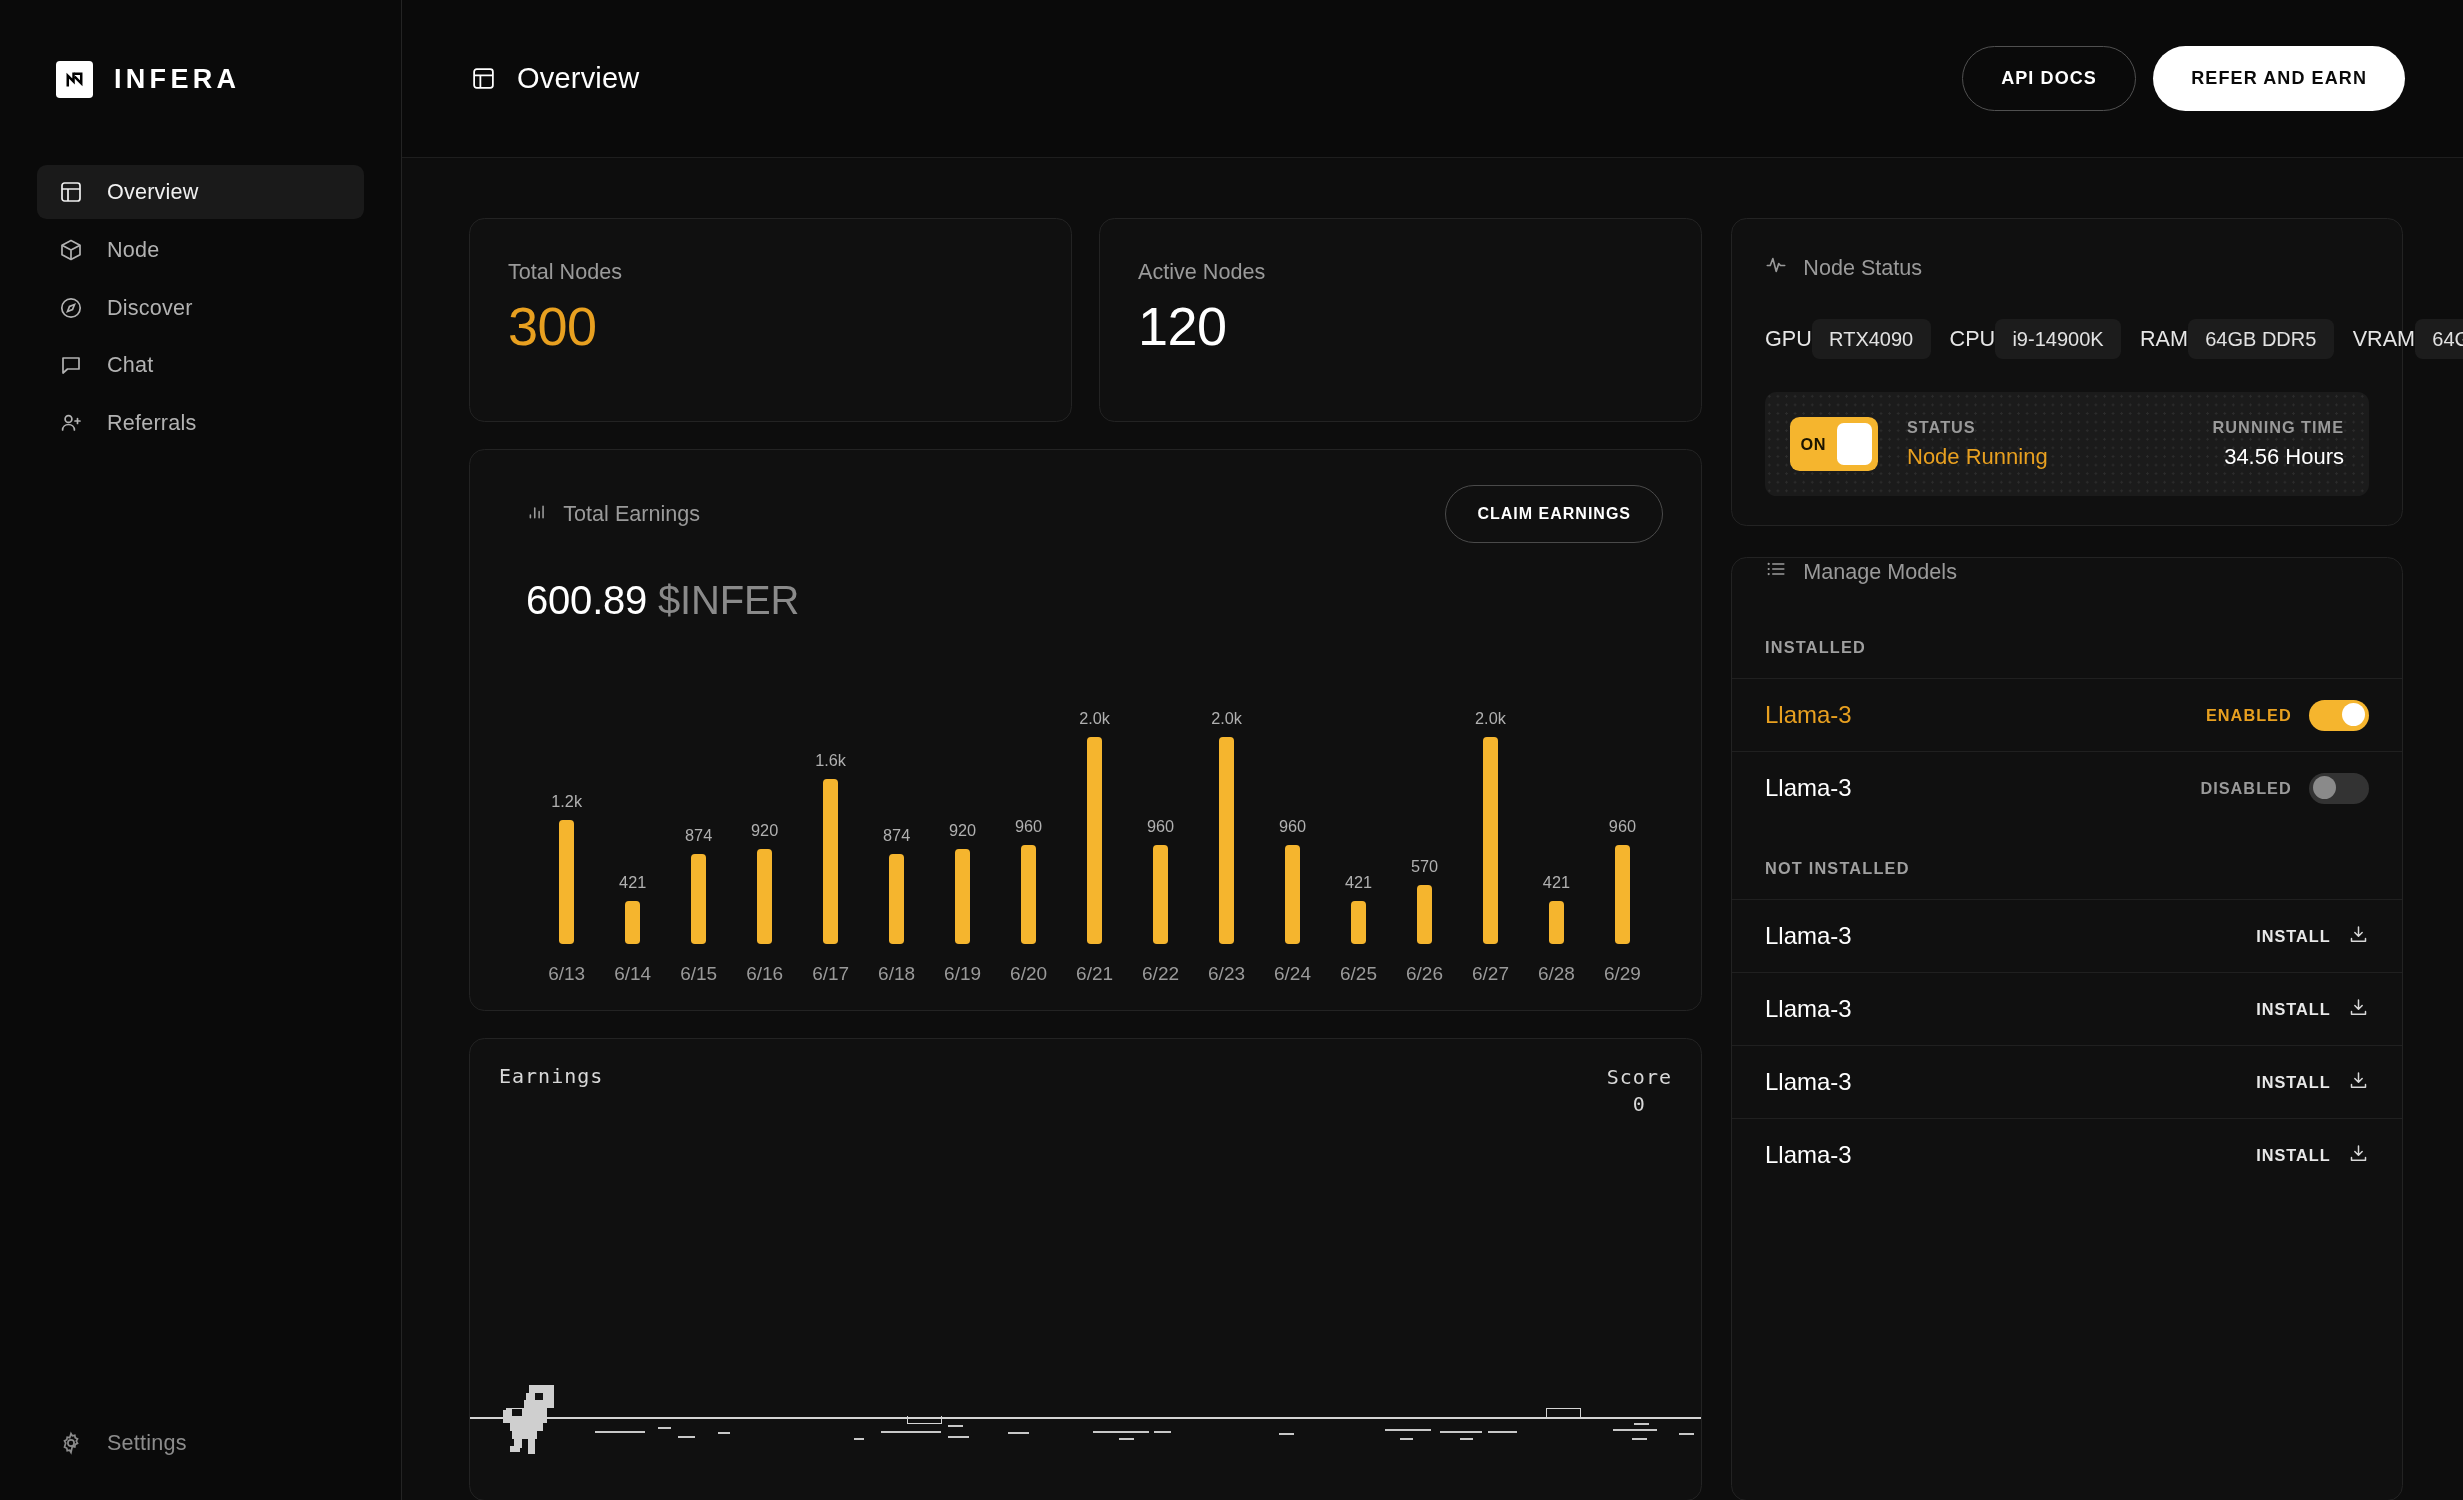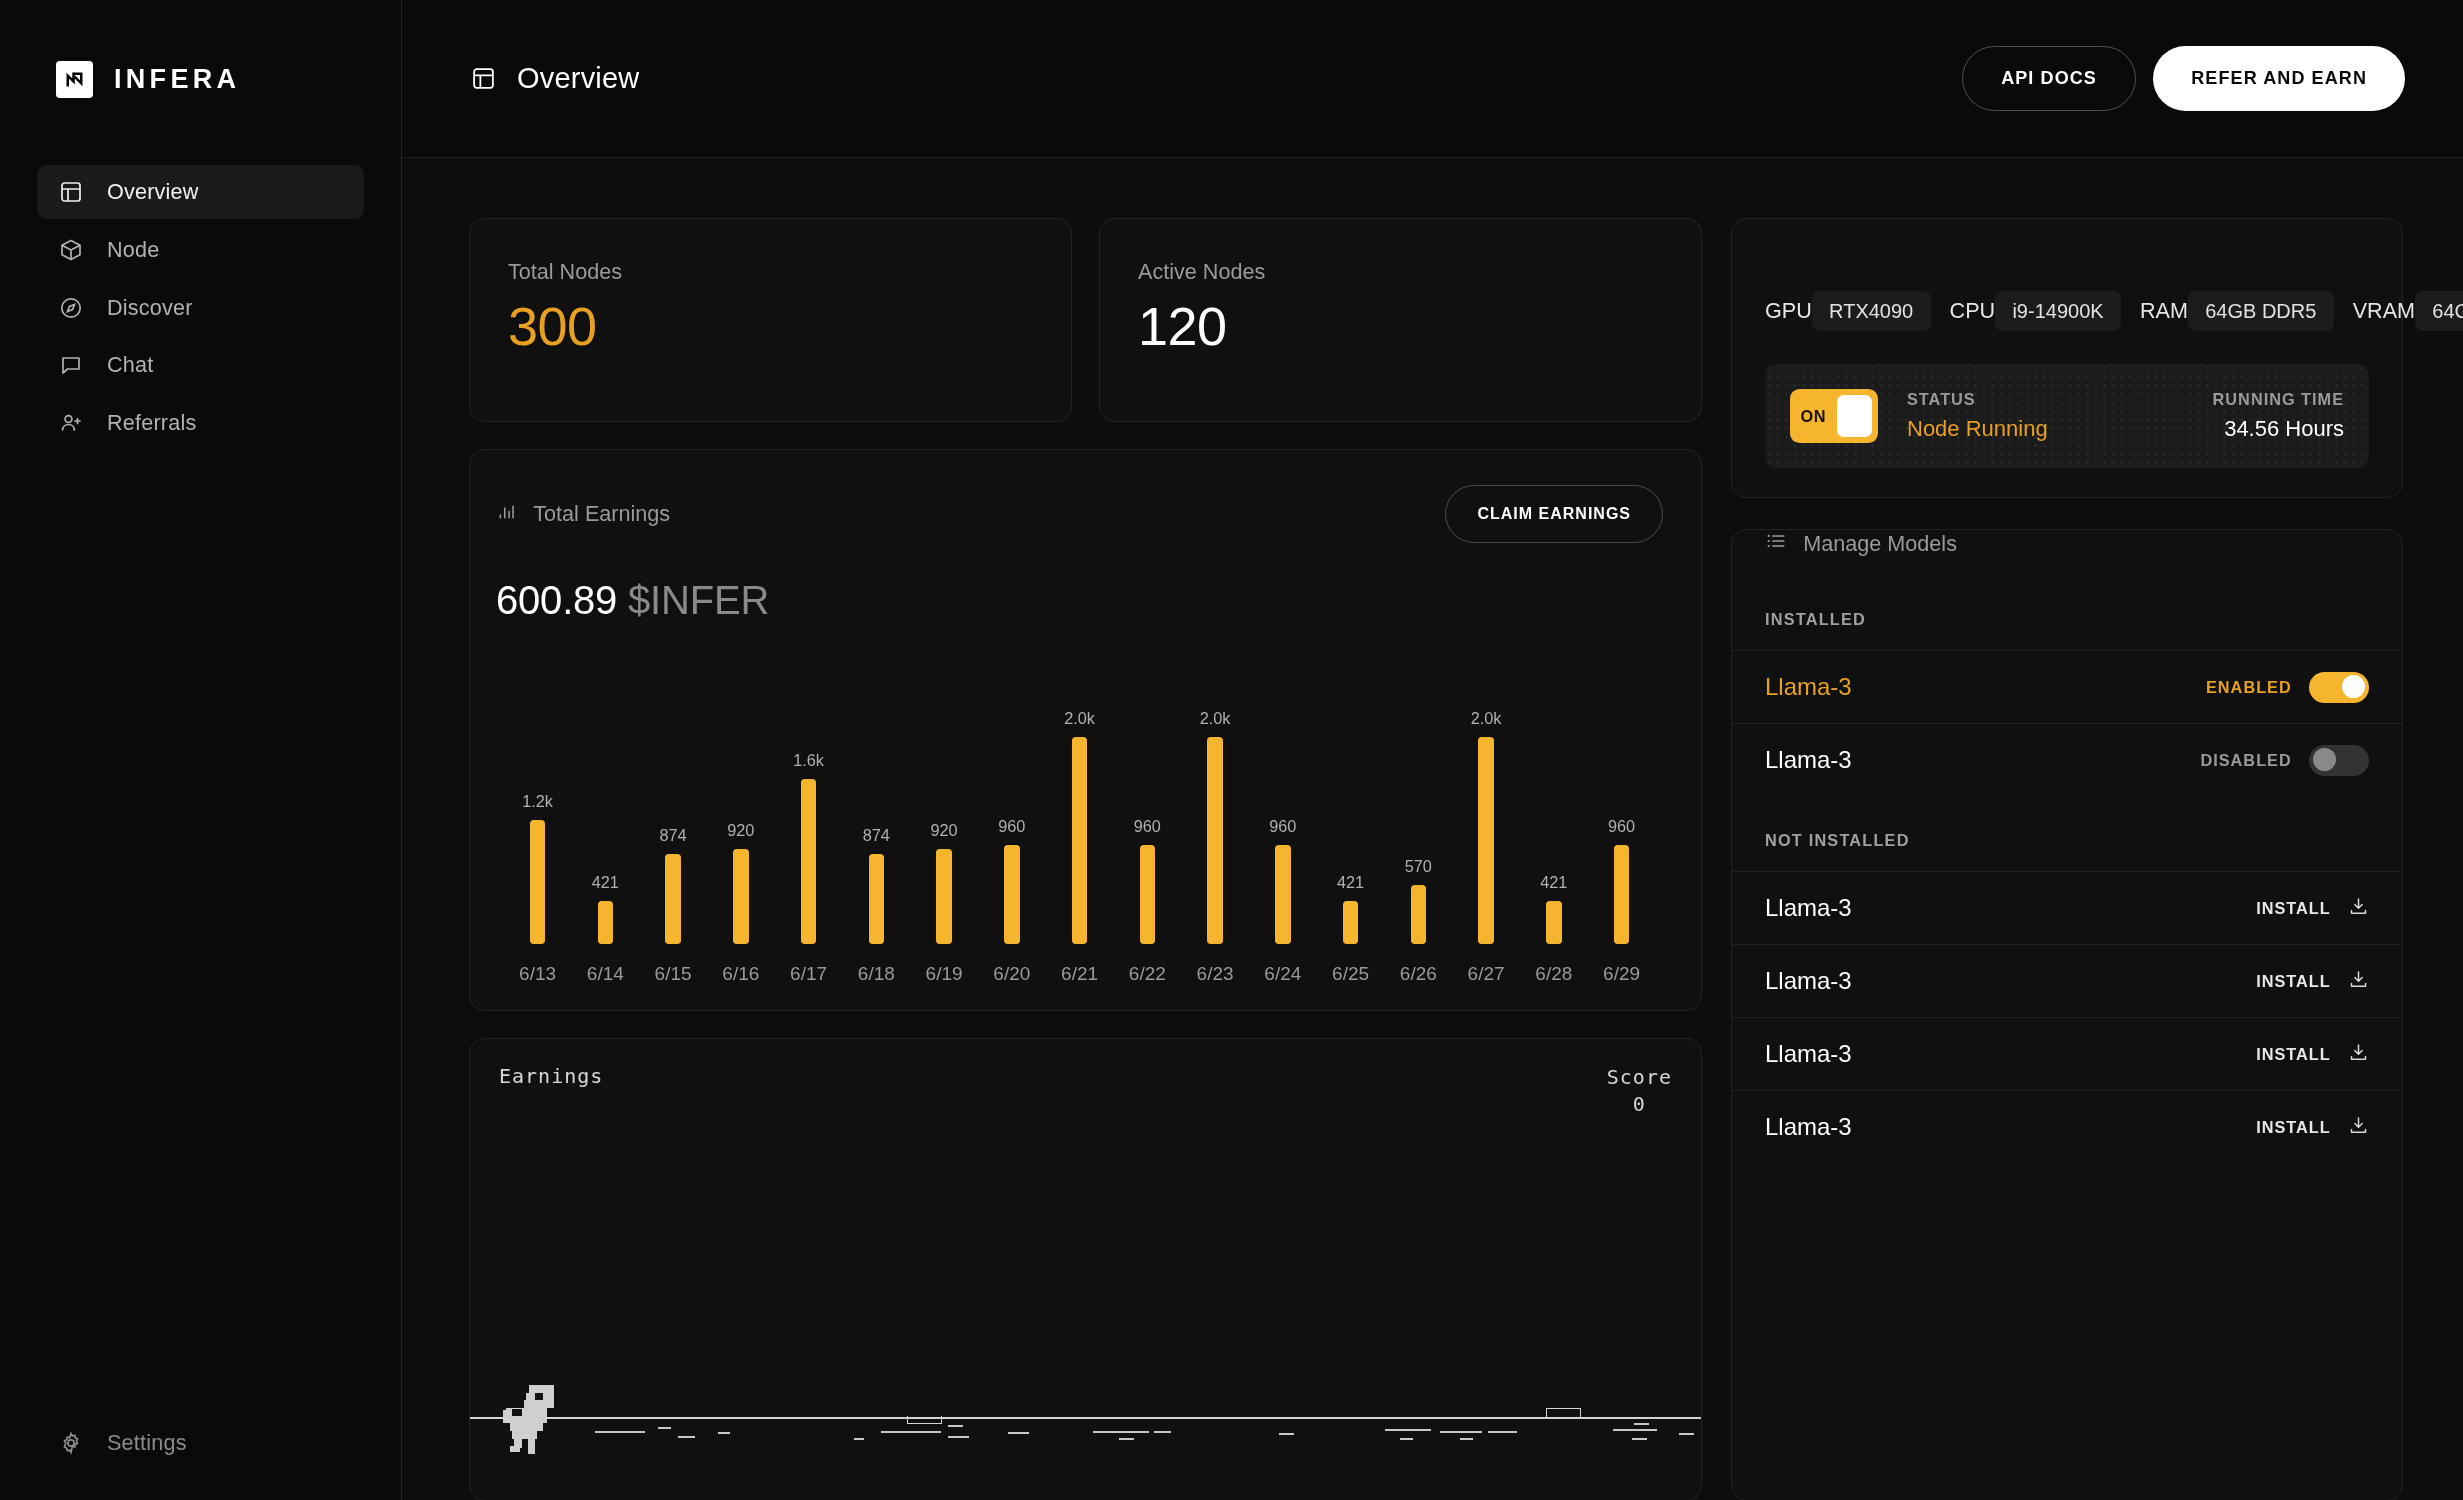--- a/index.html
+++ b/index.html
@@ -213,21 +213,21 @@
     font-weight: 500;
     letter-spacing: -0.5px;
     line-height: 1.05;
   }
   .stat-value.accent { color: #e8a020; }
   .stat-value.plain  { color: #ffffff; }
 
   
   .earnings-card {
     flex: 0 0 auto;
-    padding: 35px 38px 25px 26px;
+    padding: 35px 38px 25px 56px;
     display: flex;
     flex-direction: column;
   }
   .card-head {
     display: flex;
     align-items: center;
   }
   .card-head-title {
     display: flex; align-items: center; gap: 16.3px;
     color: #9a9a9a;
@@ -783,20 +783,28 @@
               </svg>
             </div>
           </div>
         </div>
 
       </div>
 
       <div class="col-right">
 
         <div class="card status-card">
+          <div class="card-head-title">
+            <span>
+              <svg width="22" height="22" viewBox="0 0 24 24" fill="none" stroke="currentColor" stroke-width="1.8" stroke-linecap="round" stroke-linejoin="round">
+                <path d="M2.5 12.5h3.2L8.6 5l3.6 14 2.8-8.5 1.9 2h4.6"></path>
+              </svg>
+            </span>
+            <span>Node Status</span>
+          </div>
 
           <div class="spec-list" id="spec-list">
               <div class="spec-row">
                 <div class="spec-key">GPU</div>
                 <div class="spec-val">RTX4090</div>
               </div>
               <div class="spec-row">
                 <div class="spec-key">CPU</div>
                 <div class="spec-val">i9-14900K</div>
               </div>

